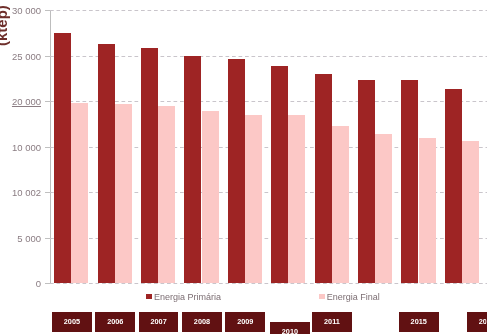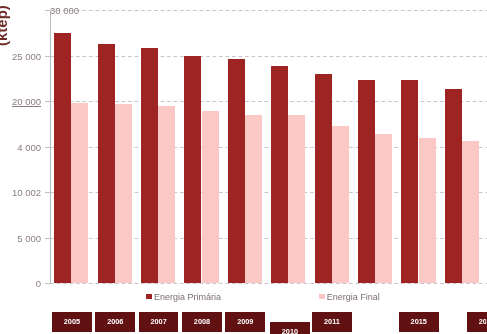--- a/index.html
+++ b/index.html
@@ -55,30 +55,30 @@
       <div class="tick" style="top: 283.2px;"></div>
       <div class="ylab" style="top: 279.1px;">0</div>
       <div class="grid" style="top: 237.733px;"></div>
       <div class="tick" style="top: 237.733px;"></div>
       <div class="ylab" style="top: 233.633px;">5 000</div>
       <div class="grid" style="top: 192.267px;"></div>
       <div class="tick" style="top: 192.267px;"></div>
       <div class="ylab" style="top: 188.167px;">10 002</div>
       <div class="grid" style="top: 146.8px;"></div>
       <div class="tick" style="top: 146.8px;"></div>
-      <div class="ylab" style="top: 142.7px;">4 000</div>
+      <div class="ylab" style="top: 142.7px;">10 000</div>
       <div class="grid" style="top: 101.333px;"></div>
       <div class="tick" style="top: 101.333px;"></div>
       <div class="ylab" style="top: 97.2333px; text-decoration: underline;">20 000</div>
       <div class="grid" style="top: 55.8667px;"></div>
       <div class="tick" style="top: 55.8667px;"></div>
       <div class="ylab" style="top: 51.7667px;">25 000</div>
       <div class="grid" style="top: 10.4px;"></div>
       <div class="tick" style="top: 10.4px;"></div>
-      <div class="ylab" style="top: 6.3px; margin-left: 38px;">30 000</div>
+      <div class="ylab" style="top: 6.3px;">30 000</div>
       <div class="bar primaria" style="left: 54.1px; top: 33.4333px; height: 250.067px; background: rgb(158, 36, 36);"></div>
       <div class="bar final" style="left: 71.3px; top: 103.361px; height: 180.139px; background: rgb(252, 200, 198);"></div>
       <div class="bar primaria" style="left: 97.5px; top: 44.0725px; height: 239.427px; background: rgb(158, 36, 36);"></div>
       <div class="bar final" style="left: 114.7px; top: 104.361px; height: 179.139px; background: rgb(252, 200, 198);"></div>
       <div class="bar primaria" style="left: 140.9px; top: 47.6189px; height: 235.881px; background: rgb(158, 36, 36);"></div>
       <div class="bar final" style="left: 158.1px; top: 105.998px; height: 177.502px; background: rgb(252, 200, 198);"></div>
       <div class="bar primaria" style="left: 184.3px; top: 55.5301px; height: 227.97px; background: rgb(158, 36, 36);"></div>
       <div class="bar final" style="left: 201.5px; top: 110.636px; height: 172.864px; background: rgb(252, 200, 198);"></div>
       <div class="bar primaria" style="left: 227.7px; top: 58.7128px; height: 224.787px; background: rgb(158, 36, 36);"></div>
       <div class="bar final" style="left: 244.9px; top: 114.637px; height: 168.863px; background: rgb(252, 200, 198);"></div>

